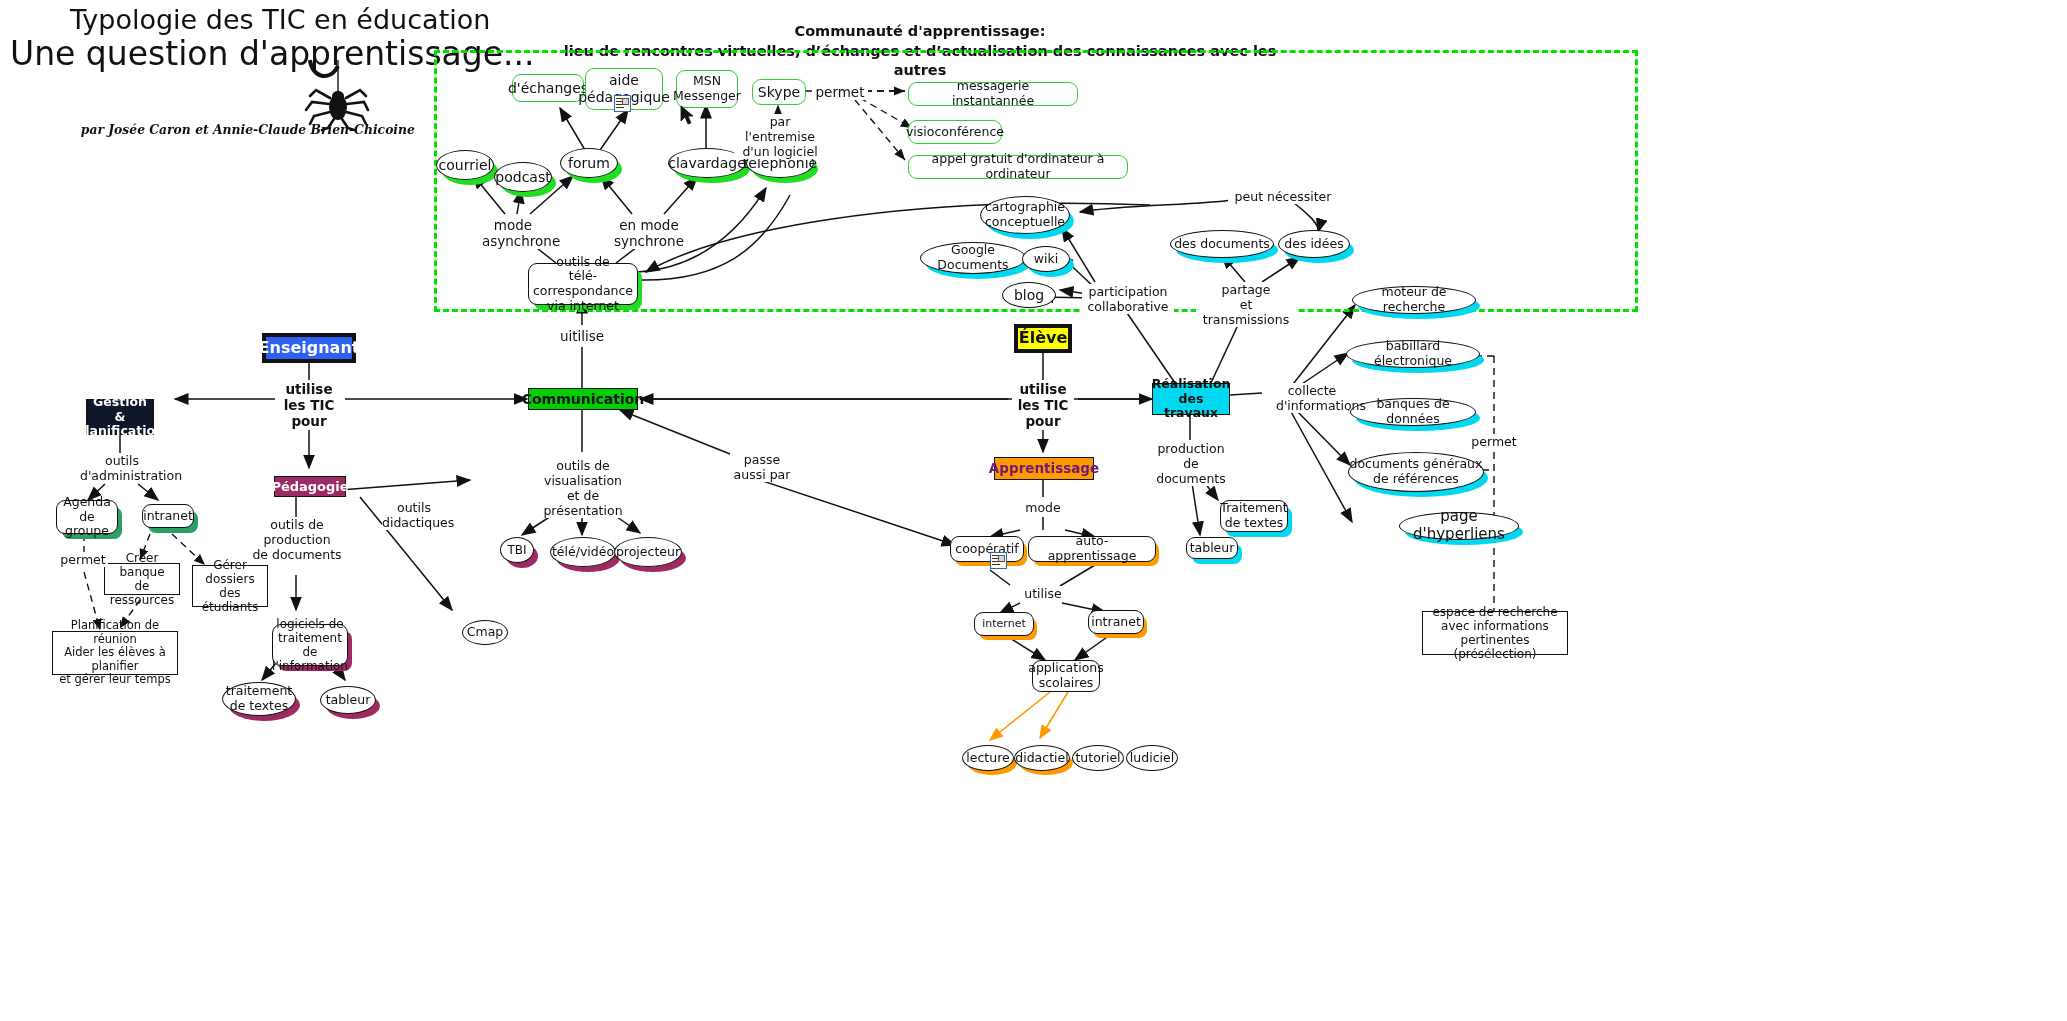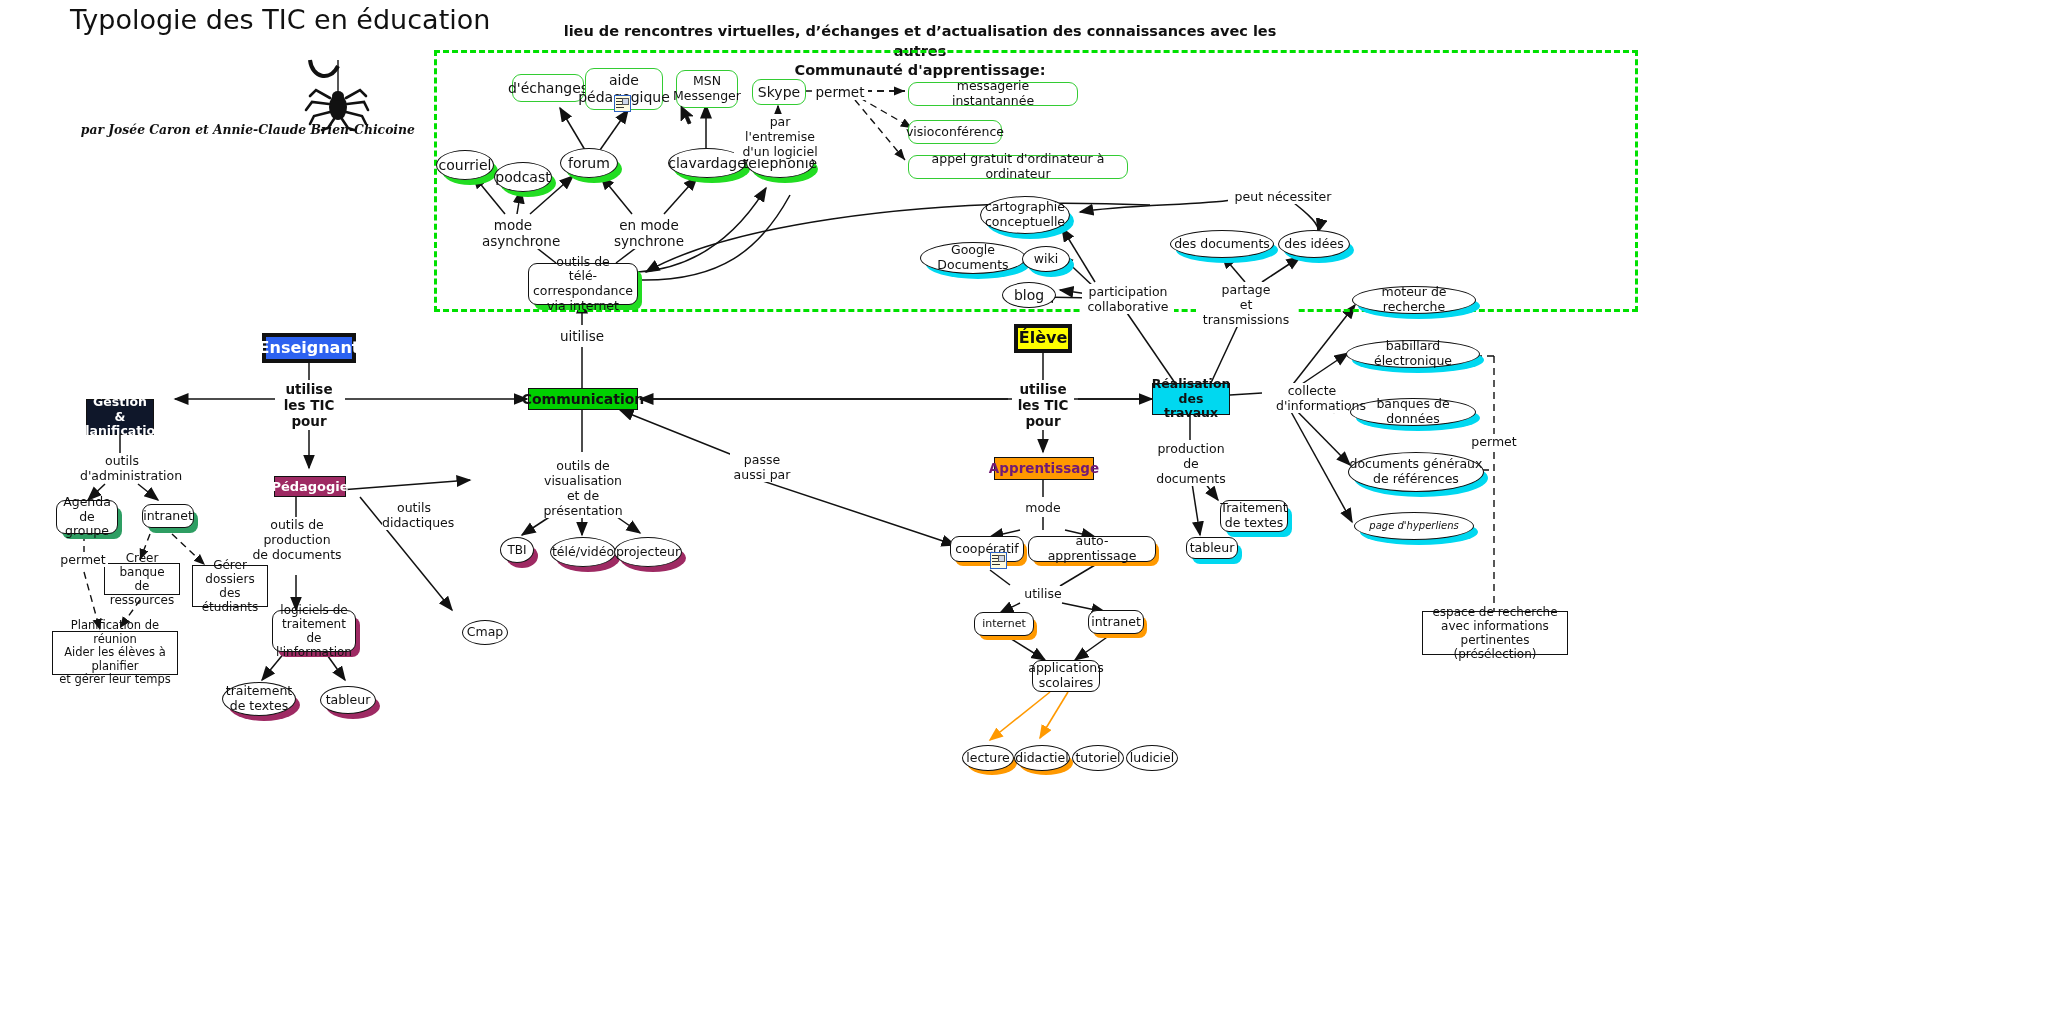--- a/index.html
+++ b/index.html
@@ -235,25 +235,26 @@
       <line x1="1470" y1="470" x2="1494" y2="470"></line>
     </g>
 
     <g stroke="#ff9900" stroke-width="1.6" fill="none">
       <line x1="1050" y1="692" x2="990" y2="740" marker-end="url(#aho)"></line>
       <line x1="1068" y1="692" x2="1040" y2="738" marker-end="url(#aho)"></line>
     </g>
   </svg>
 
   <div class="title1">Typologie des TIC en éducation</div>
+  <div class="title2">Une question d'apprentissage...</div>
   <div class="byline">par Josée Caron et Annie-Claude Brien-Chicoine</div>
 
   <div class="comm-head">
+    <div>Communauté d'apprentissage:</div>
     <div>lieu de rencontres virtuelles, d’échanges et d’actualisation des connaissances avec les autres</div>
-    <div>Communauté d'apprentissage:</div>
   </div>
 
   <svg class="spider" style="left:300px;top:52px;width:70px;height:80px;" viewBox="0 0 70 80">
     <path d="M10,8 C12,26 30,30 38,14" stroke="#111" stroke-width="4" fill="none"></path>
     <line x1="38" y1="8" x2="38" y2="44" stroke="#111" stroke-width="1.4"></line>
     <ellipse cx="38" cy="55" rx="9" ry="13" fill="#111"></ellipse>
     <ellipse cx="38" cy="44" rx="6" ry="5" fill="#111"></ellipse>
     <g stroke="#111" stroke-width="2.6" fill="none" stroke-linecap="round">
       <path d="M30,46 L16,38 L10,44"></path>
         <path d="M29,52 L12,50 L6,58"></path>
@@ -352,21 +353,21 @@
 des étudiants</div>
   <div class="node note" style="left:52px;top:631px;width:126px;height:44px;white-space:pre-line;font-size:11.5px;">Planification de réunion
 Aider les élèves à planifier
 et gérer leur temps</div>
 
   <div class="lbl" style="left:240px;top:517px;width:114px;font-size:12.5px;">outils de production
 de documents</div>
   <div class="lbl" style="left:382px;top:500px;width:64px;font-size:12.5px;">outils
 didactiques</div>
 
-  <div class="node rrect-psh" style="left:272px;top:610px;width:84px;height:42px;white-space:pre-line;font-size:12px;">logiciels de
+  <div class="node rrect-psh" style="left:272px;top:624px;width:76px;height:42px;white-space:pre-line;font-size:12px;">logiciels de
 traitement
 de l'information</div>
   <div class="node ell-purple" style="left:222px;top:682px;width:74px;height:34px;white-space:pre-line;font-size:12.5px;">traitement
 de textes</div>
   <div class="node ell-purple" style="left:320px;top:686px;width:56px;height:28px;font-size:12.5px;">tableur</div>
   <div class="node ell-plain" style="left:462px;top:620px;width:46px;height:25px;font-size:12.5px;">Cmap</div>
 
   <div class="lbl" style="left:542px;top:458px;width:82px;font-size:12.5px;">outils de
 visualisation
 et de présentation</div>
@@ -402,21 +403,21 @@
   <div class="node rrect-csh" style="left:1186px;top:537px;width:52px;height:22px;font-size:12.5px;">tableur</div>
 
   <div class="lbl" style="left:1232px;top:383px;width:72px;font-size:12.5px;margin-left:44px;">collecte
 d'informations</div>
 
   <div class="node ell-cyan" style="left:1352px;top:286px;width:124px;height:28px;font-size:12.5px;">moteur de recherche</div>
   <div class="node ell-cyan" style="left:1346px;top:340px;width:134px;height:28px;font-size:12.5px;">babillard électronique</div>
   <div class="node ell-cyan" style="left:1350px;top:398px;width:126px;height:28px;font-size:12.5px;">banques de données</div>
   <div class="node ell-cyan" style="left:1348px;top:452px;width:136px;height:40px;white-space:pre-line;font-size:12.5px;">documents généraux
 de références</div>
-  <div class="node ell-cyan" style="left:1354px;top:512px;width:120px;height:28px;font-size:10px;font-style:italic;">page d'hyperliens</div>
+  <div class="node ell-cyan" style="left:1399px;top:512px;width:120px;height:28px;font-size:15px;">page d'hyperliens</div>
 
   <div class="lbl" style="left:1468px;top:434px;width:52px;font-size:12.5px;">permet</div>
 
   <div class="node note" style="left:1422px;top:611px;width:146px;height:44px;white-space:pre-line;font-size:12px;">espace de recherche
 avec informations pertinentes
 (présélection)</div>
 
   <svg class="cursor" style="left:680px;top:105px;width:16px;height:22px;" viewBox="0 0 16 22">
     <path d="M1,1 L1,16 L5,12 L8,19 L11,18 L8,11 L13,11 z" fill="#111" stroke="#111" stroke-width="0.8"></path>
   </svg>

